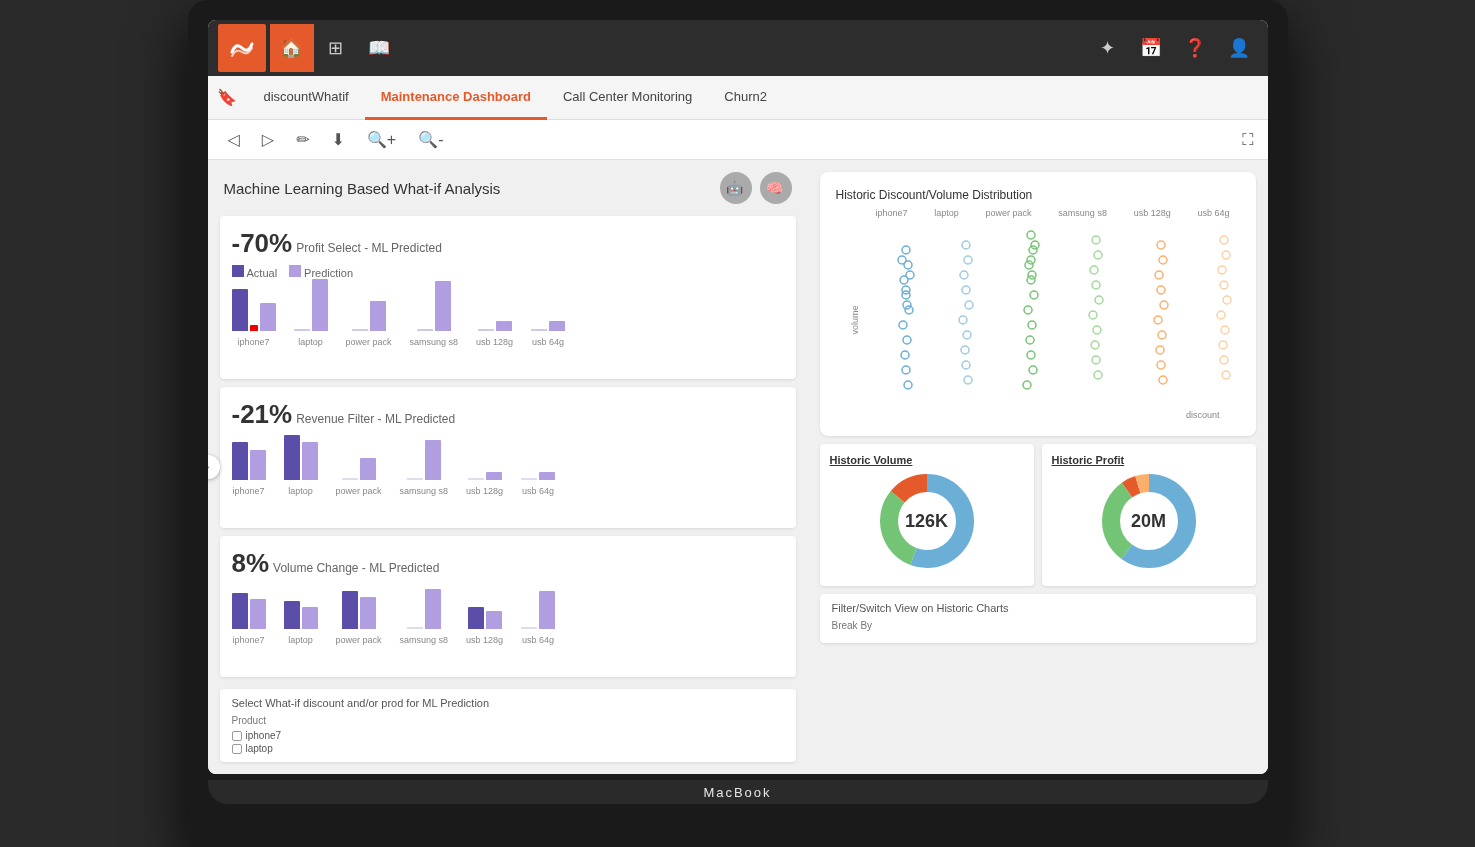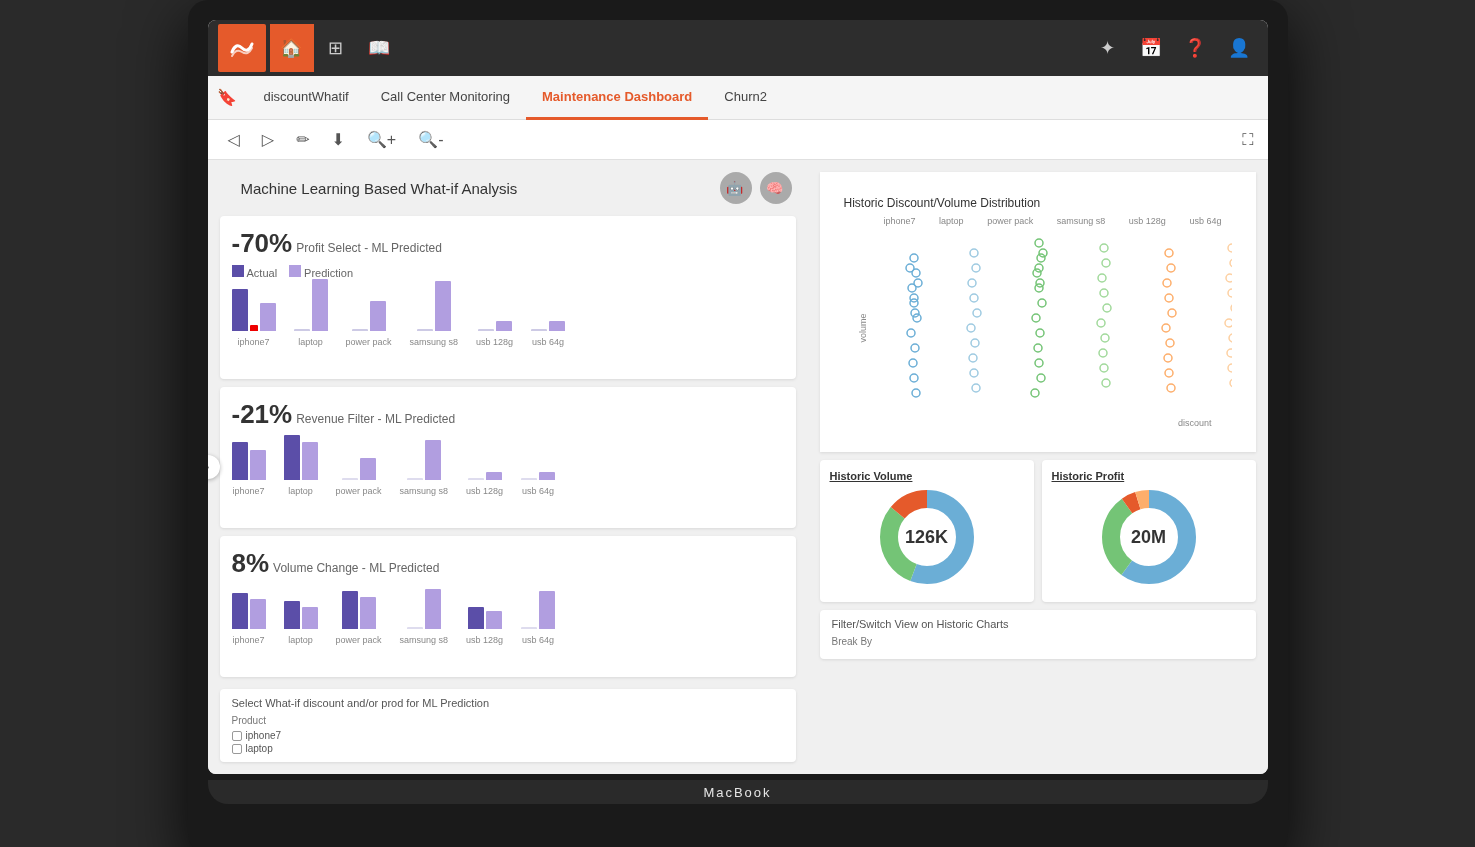--- a/index.html
+++ b/index.html
@@ -144,21 +144,20 @@
     }
     .page-title {
       font-size: 15px;
       color: #333;
       font-weight: normal;
       margin-bottom: 4px;
       padding: 0 4px;
       display: flex;
       align-items: center;
       justify-content: space-between;
-      margin-left: 17px;
     }
     .page-title-icons {
       display: flex;
       gap: 8px;
     }
     .ai-icon {
       width: 32px;
       height: 32px;
       background: #aaa;
       border-radius: 50%;
@@ -230,23 +229,23 @@
     .bar.actual { background: #5b4ea8; }
     .bar.prediction { background: #b19ee0; }
     .bar-label {
       font-size: 9px;
       color: #888;
       margin-top: 4px;
       white-space: nowrap;
     }
     .scatter-chart-area {
       background: white;
-      border-radius: 0;
+      border-radius: 8px;
       box-shadow: 0 1px 3px rgba(0,0,0,0.1);
-      padding: 24px;
+      padding: 16px;
       position: relative;
     }
     .scatter-title {
       font-size: 12px;
       color: #333;
       margin-bottom: 6px;
     }
     .scatter-col-label {
       font-size: 9px;
       color: #888;
@@ -419,22 +418,22 @@
         <div class="nav-right-icon">✦</div>
         <div class="nav-right-icon">📅</div>
         <div class="nav-right-icon">❓</div>
         <div class="nav-right-icon">👤</div>
       </div>
     </div>
 
     <div class="tab-bar">
       <div class="tab-bar-icon">🔖</div>
       <div class="tab-item">discountWhatif</div>
+      <div class="tab-item active">Maintenance Dashboard</div>
       <div class="tab-item">Call Center Monitoring</div>
-      <div class="tab-item active">Maintenance Dashboard</div>
       <div class="tab-item">Churn2</div>
     </div>
 
     <div class="toolbar">
       <div class="toolbar-btn">◁</div>
       <div class="toolbar-btn">▷</div>
       <div class="toolbar-btn">✏</div>
       <div class="toolbar-btn">⬇</div>
       <div class="toolbar-btn">🔍+</div>
       <div class="toolbar-btn">🔍-</div>

